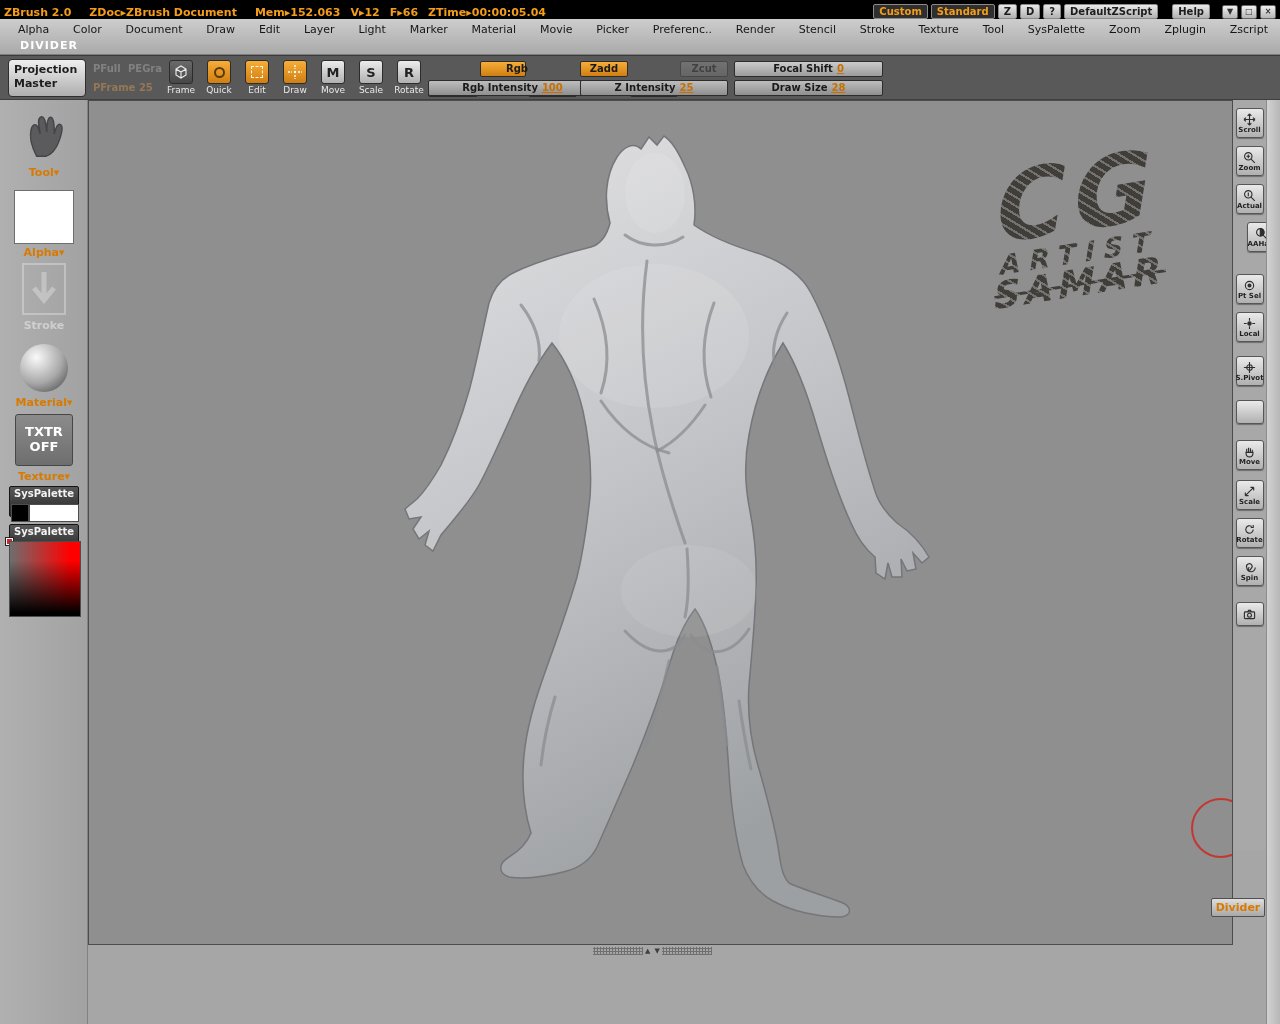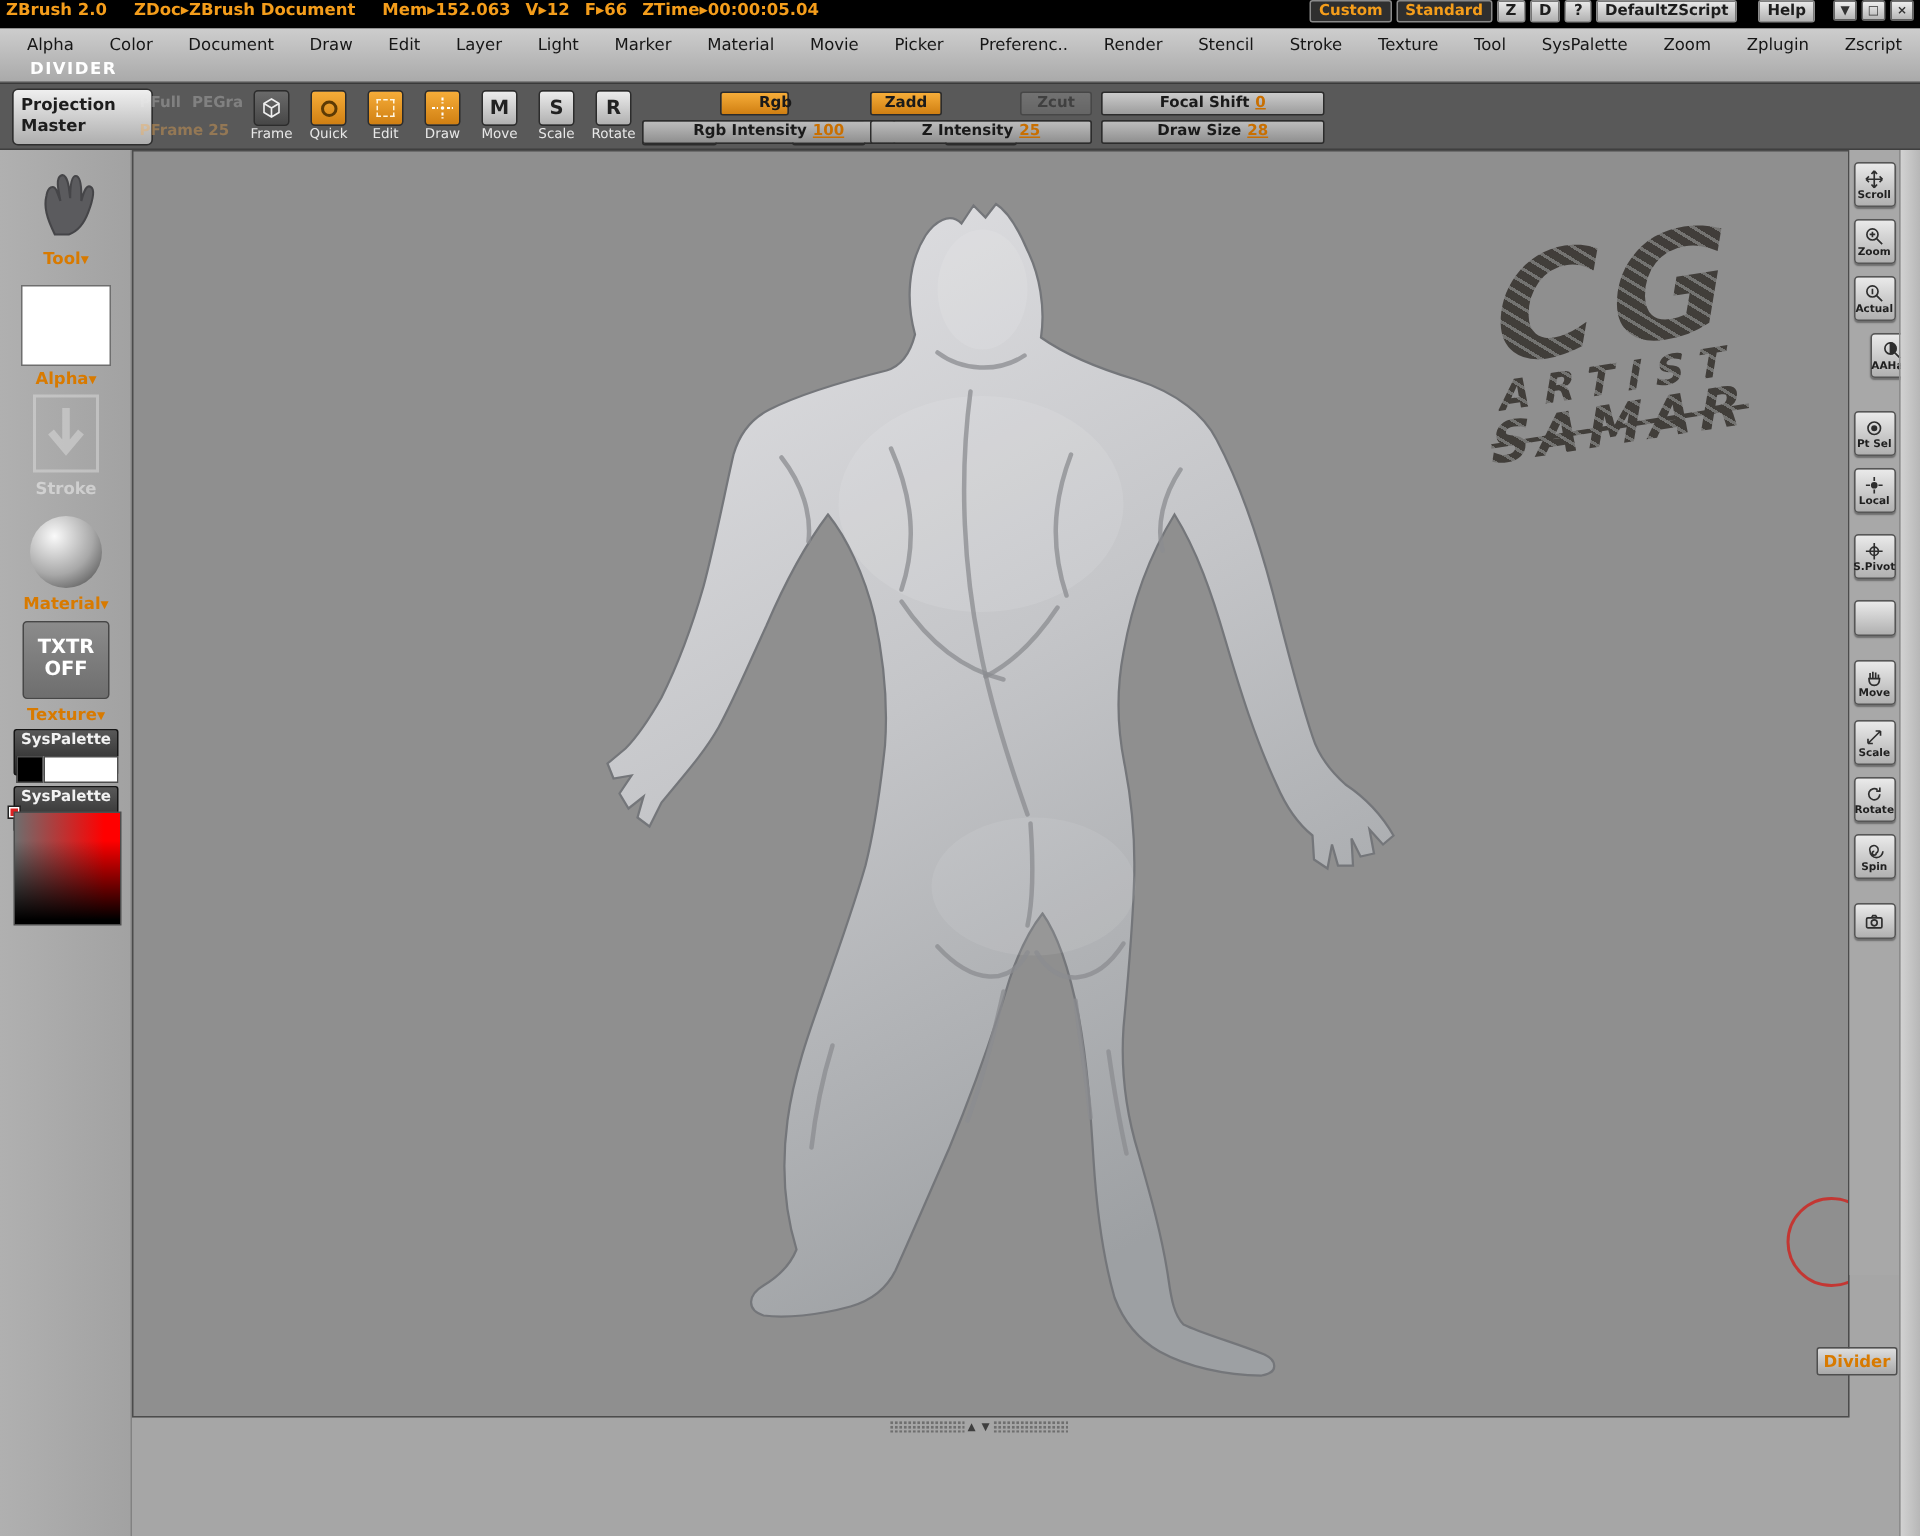--- a/index.html
+++ b/index.html
@@ -1,41 +1,41 @@
 <!DOCTYPE html>
 <html><head>
 <meta charset="utf-8">
 <style>
   * { margin:0; padding:0; box-sizing:border-box; }
   html,body { width:1280px; height:1024px; overflow:hidden; }
   body { position:relative; background:#a6a6a6; font-family:"DejaVu Sans","Liberation Sans",sans-serif; -webkit-user-select:none; }
 
   
   .titlebar { position:absolute; left:0; top:0; width:1280px; height:19px; background:#000;
-              display:flex; align-items:flex-start; color:#f49d1b; font-size:11px; font-weight:bold; padding:0 4px; }
+              display:flex; align-items:flex-end; color:#f49d1b; font-size:11px; font-weight:bold; padding:0 4px; }
   .titlebar .t { margin-right:18px; white-space:nowrap; }
   .titlebar .t.small { margin-right:10px; }
   .titlebar .spacer { flex:1; }
   .tb-btn { background:#2f2f2f; border:1px solid #8a8a8a; color:#f49d1b; padding:0 5px; height:15px;
             line-height:13px; border-radius:2px; font-size:10px; font-weight:bold; margin-left:3px; white-space:nowrap; }
   .tb-btn.silver { background:linear-gradient(#e9e9e9,#b2b2b2); color:#1d1d1d; }
   .win-btn { width:16px; height:14px; background:linear-gradient(#efefef,#b5b5b5); border:1px solid #666;
              color:#333; font-size:8px; text-align:center; line-height:12px; border-radius:2px; margin-left:3px; }
 
   
   .menubar { position:absolute; left:0; top:19px; width:1280px; height:36px;
              background:linear-gradient(#cdcdcd,#aaaaaa); border-bottom:1px solid #7d7d7d; }
   .menu-items { display:flex; justify-content:space-between; padding:4px 12px 0 18px; }
   .menu-item { font-size:11px; color:#161616; white-space:nowrap; cursor:default; }
   .divider-caption { position:absolute; left:20px; top:20px; color:#fff; font-weight:bold;
                      font-size:11px; letter-spacing:1px; }
 
   
   .toolbar { position:absolute; left:0; top:55px; width:1280px; height:45px; background:#595959; border-top:1px solid #3a3a3a; border-bottom:1px solid #3f3f3f; }
-  .pm-btn { position:absolute; left:8px; top:3px; width:94px; height:38px; background:linear-gradient(#efefef,#aeaeae);
+  .pm-btn { position:absolute; left:8px; top:3px; width:78px; height:38px; background:linear-gradient(#efefef,#aeaeae);
             border:1px solid #2f2f2f; border-radius:4px; font-size:11px; font-weight:bold; color:#1d1d1d;
             line-height:1.25; padding:3px 5px; }
   .ghost { position:absolute; font-size:10px; font-weight:bold; color:rgba(235,235,235,.28); white-space:nowrap; }
   .ghost.orange { color:rgba(244,170,80,.38); }
 
   .tool-ico { position:absolute; top:4px; width:30px; text-align:center; }
   .tool-ico .box { width:24px; height:24px; margin:0 auto; border-radius:3px; border:1px solid #2c2c2c;
                    display:flex; align-items:center; justify-content:center; }
   .box.dark   { background:linear-gradient(#6a6a6a,#474747); }
   .box.orange { background:linear-gradient(#f6ad39,#d07f12); }

